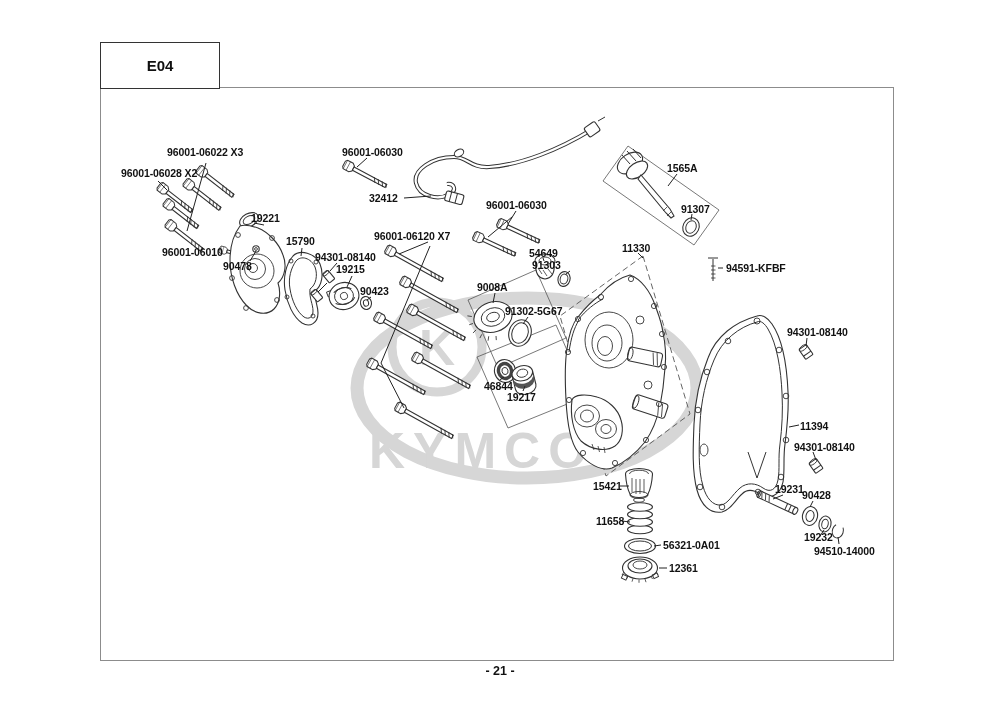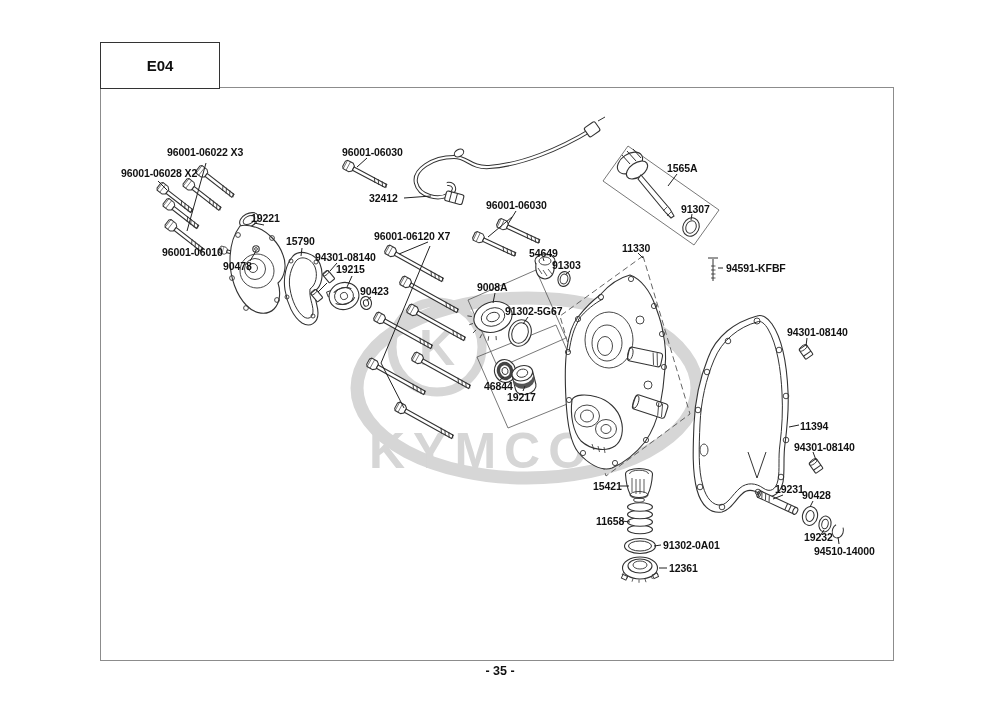--- a/index.html
+++ b/index.html
@@ -434,33 +434,33 @@
   <div class="plabel" style="left:681px;top:203px">91307</div>
   <div class="plabel" style="left:251px;top:212px">19221</div>
   <div class="plabel" style="left:286px;top:235px">15790</div>
   <div class="plabel" style="left:374px;top:230px">96001-06120 X7</div>
   <div class="plabel" style="left:315px;top:251px">94301-08140</div>
   <div class="plabel" style="left:162px;top:246px">96001-06010</div>
   <div class="plabel" style="left:223px;top:260px">90478</div>
   <div class="plabel" style="left:336px;top:263px">19215</div>
   <div class="plabel" style="left:360px;top:285px">90423</div>
   <div class="plabel" style="left:529px;top:247px">54649</div>
-  <div class="plabel" style="left:552px;top:259px">91303</div>
+  <div class="plabel" style="left:532px;top:259px">91303</div>
   <div class="plabel" style="left:622px;top:242px">11330</div>
   <div class="plabel" style="left:726px;top:262px">94591-KFBF</div>
   <div class="plabel" style="left:477px;top:281px">9008A</div>
   <div class="plabel" style="left:505px;top:305px">91302-5G67</div>
   <div class="plabel" style="left:787px;top:326px">94301-08140</div>
   <div class="plabel" style="left:484px;top:380px">46844</div>
   <div class="plabel" style="left:507px;top:391px">19217</div>
   <div class="plabel" style="left:800px;top:420px">11394</div>
   <div class="plabel" style="left:794px;top:441px">94301-08140</div>
   <div class="plabel" style="left:593px;top:480px">15421</div>
   <div class="plabel" style="left:596px;top:515px">11658</div>
-  <div class="plabel" style="left:663px;top:539px">91302-0A01</div>
+  <div class="plabel" style="left:663px;top:539px">56321-0A01</div>
   <div class="plabel" style="left:669px;top:562px">12361</div>
   <div class="plabel" style="left:775px;top:483px">19231</div>
   <div class="plabel" style="left:802px;top:489px">90428</div>
   <div class="plabel" style="left:804px;top:531px">19232</div>
   <div class="plabel" style="left:814px;top:545px">94510-14000</div>
 
-  <div class="page-number">- 35 -</div>
+  <div class="page-number">- 21 -</div>
 </div>
 
 </body></html>

